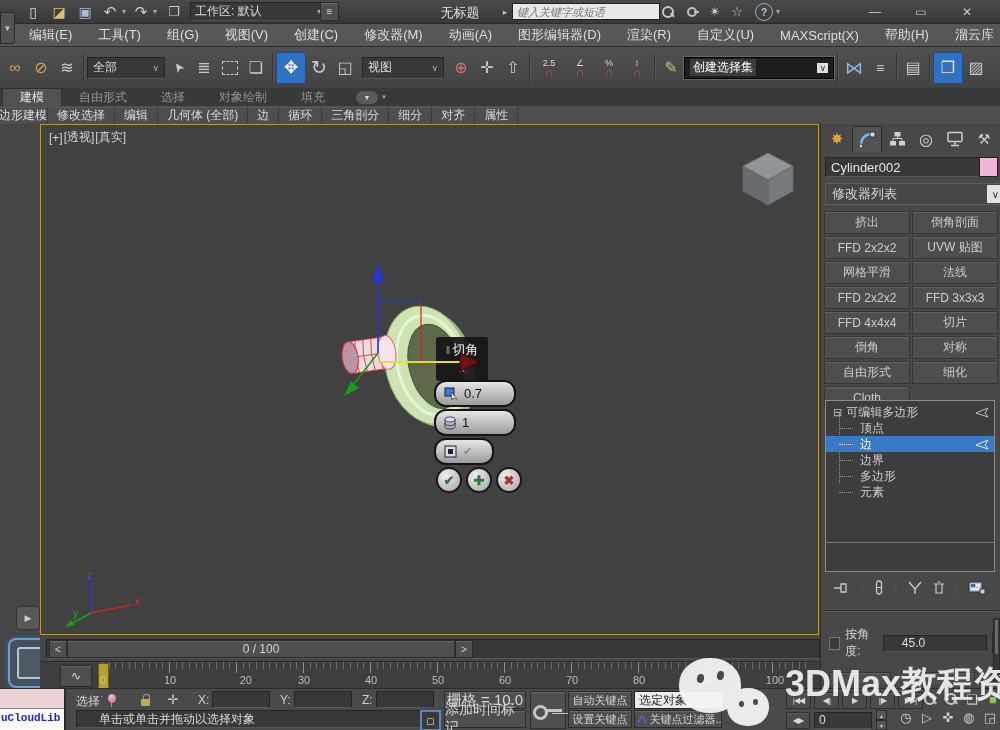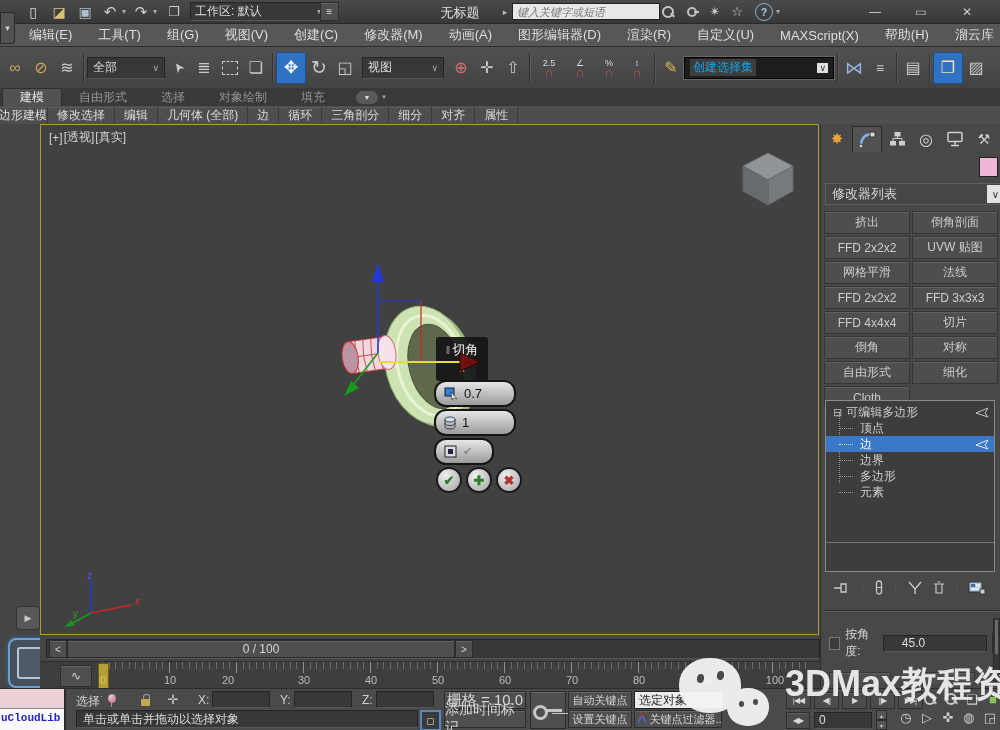--- a/index.html
+++ b/index.html
@@ -228,21 +228,21 @@
     </div>
     <div class="tbi" style="width:28px;flex-direction:column;line-height:10px">
       <span style="font-size:9px;color:#ddd">↕</span>
       <span style="color:#c05050;font-size:13px;font-weight:bold">∩</span>
     </div>
     <div class="vsep"></div>
     <div class="tbi">
         <span style="color:#d8b860">✎</span>
       </div>
     <div class="flex" style="width:138px;height:20px;padding:0 5px;justify-content:space-between;background:#1e1e1e;border:1px solid #000;outline:1px solid #666">
-      <span style="background:#3d3d3d;padding:0 3px;color:#0ea5e9">创建选择集</span>
+      <span style="background:#3d3d3d;padding:0 3px;color:#ffffff">创建选择集</span>
       <span style="font-size:9px;color:#ccc;background:#e0e0e0;color:#333;padding:0 2px">∨</span>
     </div>
     <div class="vsep"></div>
     <div class="tbi">
         <span style="color:#8fb5e0;font-size:18px">⋈</span>
       </div>
     <div class="tbi">
         <span style="font-size:14px">≡</span>
       </div>
     <div class="vsep"></div>
@@ -413,20 +413,23 @@
         <svg width="18" height="16">
             <rect x="2" y="1.5" width="14" height="9" rx="1" fill="none" stroke="#cfcfcf" stroke-width="1.5"></rect>
             <path d="M9,10.5 v3 M5,14.5 h8" stroke="#cfcfcf" stroke-width="1.5"></path>
           </svg>
       </div>
       <div class="ctr" style="width:28px;height:25px;font-size:14px;color:#cfcfcf">
           <span>⚒</span>
         </div>
     </div>
 
+    <div class="abs flex fld" style="left:4px;top:33px;width:148px;height:18px;padding:0 5px;font-size:13px;color:#e6e6e6">
+      <span>Cylinder002</span>
+    </div>
     <div class="abs" style="left:158px;top:33px;width:17px;height:18px;background:#f0b6d8;border:1px solid #222"></div>
 
     <div class="abs flex" style="left:4px;top:59px;width:172px;height:20px;background:#464646;border:1px solid #5e5e5e;justify-content:space-between;padding-left:6px;font-size:13px">
       <span>修改器列表</span>
       <span class="ctr" style="width:17px;height:18px;background:#e2e2e2;color:#333;font-size:10px">∨</span>
     </div>
 
     <div class="abs" style="left:3px;top:87px;width:200px;display:grid;grid-template-columns:86px 86px;gap:2px">
       <div class="modbtn">挤出</div>
       <div class="modbtn">倒角剖面</div>
@@ -546,21 +549,21 @@
     <div class="abs ctr raised" style="left:20px;top:3px;width:30px;height:20px;font-size:12px">
       <span>∿</span>
     </div>
     <div class="abs" style="left:58px;top:0;width:714px;height:27px;
                 background-image:repeating-linear-gradient(90deg,#8e8e8e 0 1px,transparent 1px 67px),repeating-linear-gradient(90deg,#6c6c6c 0 1px,transparent 1px 6.7px);
                 background-size:100% 11px,100% 7px;background-repeat:no-repeat;background-position:4px 0,4px 0">
     </div>
     <div class="abs" style="left:58px;top:1px;width:9px;height:25px;background:#b3a136;border:1px solid #6b5e14"></div>
     <span class="abs" style="left:48px;top:12px;width:30px;text-align:center;color:#d8c860;font-size:11px">0</span>
     <span class="abs" style="left:115px;top:12px;width:30px;text-align:center;color:#bdbdbd;font-size:11px">10</span>
-    <span class="abs" style="left:182px;top:12px;width:30px;text-align:left;color:#bdbdbd;font-size:11px">20</span>
+    <span class="abs" style="left:182px;top:12px;width:30px;text-align:right;color:#bdbdbd;font-size:11px">20</span>
     <span class="abs" style="left:249px;top:12px;width:30px;text-align:center;color:#bdbdbd;font-size:11px">30</span>
     <span class="abs" style="left:316px;top:12px;width:30px;text-align:center;color:#bdbdbd;font-size:11px">40</span>
     <span class="abs" style="left:383px;top:12px;width:30px;text-align:center;color:#bdbdbd;font-size:11px">50</span>
     <span class="abs" style="left:450px;top:12px;width:30px;text-align:center;color:#bdbdbd;font-size:11px">60</span>
     <span class="abs" style="left:517px;top:12px;width:30px;text-align:center;color:#bdbdbd;font-size:11px">70</span>
     <span class="abs" style="left:584px;top:12px;width:30px;text-align:center;color:#bdbdbd;font-size:11px">80</span>
     <span class="abs" style="left:651px;top:12px;width:30px;text-align:center;color:#bdbdbd;font-size:11px">90</span>
     <span class="abs" style="left:718px;top:12px;width:34px;text-align:center;color:#bdbdbd;font-size:11px">100</span>
   </div>
 
@@ -586,21 +589,21 @@
     <span class="abs" style="left:198px;top:4px;color:#cfcfcf">X:</span>
     <div class="abs fld" style="left:212px;top:2px;width:56px;height:15px"></div>
     <span class="abs" style="left:280px;top:4px;color:#cfcfcf">Y:</span>
     <div class="abs fld" style="left:294px;top:2px;width:56px;height:15px"></div>
     <span class="abs" style="left:362px;top:4px;color:#cfcfcf">Z:</span>
     <div class="abs fld" style="left:376px;top:2px;width:56px;height:15px"></div>
     <div class="abs ctr raised" style="left:444px;top:2px;width:80px;height:16px;font-size:15px">
       <span>栅格 = 10.0</span>
     </div>
 
-    <div class="abs flex fld" style="left:76px;top:21px;width:334px;height:16px;padding-left:6px">
+    <div class="abs flex fld" style="left:76px;top:21px;width:334px;height:16px;padding-left:22px">
       <span>单击或单击并拖动以选择对象</span>
     </div>
     <div class="abs ctr" style="left:420px;top:21px;width:17px;height:17px;border:2px solid #5a87c0;background:#3a3a3a;color:#e8e8e8;font-size:9px">
       <span>▢</span>
     </div>
     <div class="abs ctr raised" style="left:444px;top:21px;width:80px;height:16px;font-size:14px">
       <span>添加时间标记</span>
     </div>
 
     <div class="abs ctr raised" style="left:530px;top:2px;width:34px;height:36px">

